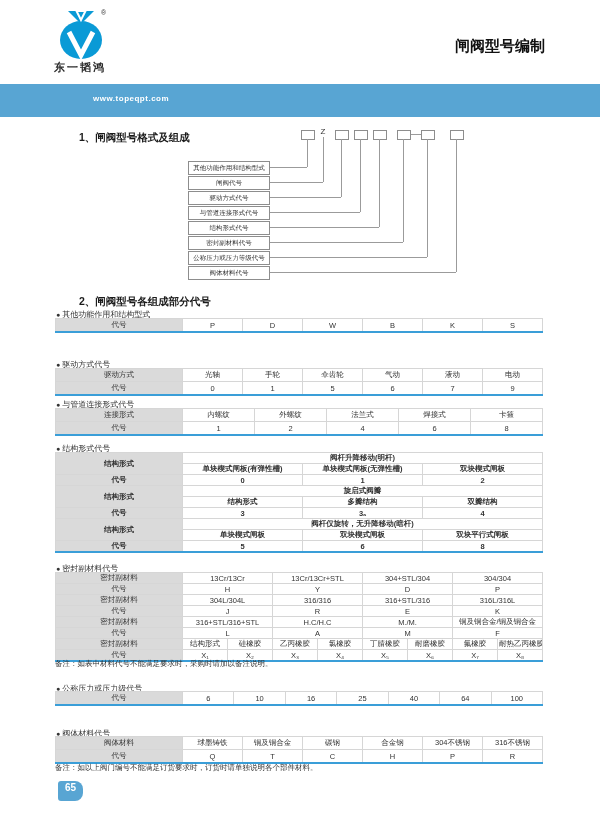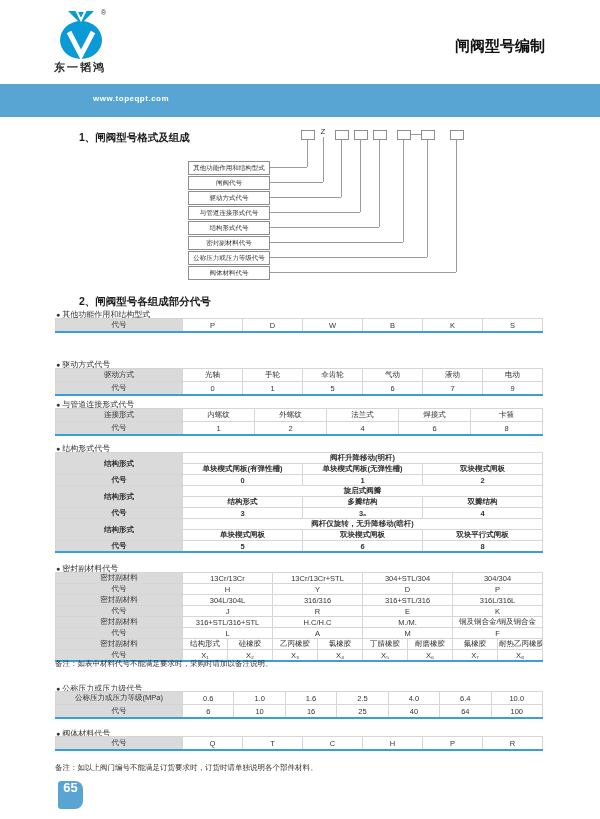--- a/index.html
+++ b/index.html
@@ -34,22 +34,22 @@
 
   
   table{position:absolute;left:55px;width:488px;border-collapse:collapse;table-layout:fixed;
         border-bottom:2px solid #3a9ed8;}
   td{border:1px solid #d6d6d6;font-size:7.5px;text-align:center;color:#333;
      padding:0 1px;white-space:nowrap;overflow:hidden;}
   .rh td{height:12px;}            
   .sh td{height:9px;}             
   td.hd{background:#dadada;}
 
-  #page-badge{position:absolute;left:58px;top:781px;width:25px;height:28px;background:#58a5d3;
-              border-radius:3px 8px 8px 3px;color:#fff;font-size:13px;font-weight:bold;
+  #page-badge{position:absolute;left:58px;top:781px;width:25px;height:20px;background:#58a5d3;
+              border-radius:3px 8px 8px 3px;color:#fff;font-size:10px;font-weight:bold;
               text-align:center;line-height:14px;}
 </style>
 </head>
 <body>
 
 <div id="page">
 
   <svg class="abs" style="left:55px;top:11px;" width="52" height="48" viewBox="0 0 52 48">
     <polygon points="13,0 39,0 26,13" fill="#0a9ad6"></polygon>
     <ellipse cx="26" cy="29" rx="21" ry="19" fill="#0a9ad6"></ellipse>
@@ -307,49 +307,48 @@
   </tbody>
     </table>
   <div class="note" style="top:659px;">备注：如表中材料代号不能满足要求时，采购时请加以备注说明。</div>
 
   <div class="bullet" style="top:683px;">公称压力或压力级代号</div>
   <table style="top:691px;">
     <colgroup>
         <col style="width:127px;">
       </colgroup>
     <tbody>
-        <tr class="rh">
-      <td class="hd">公称压力或压力等级(MPa)</td>
-      <td>0.6</td>
-      <td>1.0</td>
-      <td>1.6</td>
-      <td>2.5</td>
-      <td>4.0</td>
-      <td>6.4</td>
-      <td>10.0</td>
-    </tr>
     <tr class="rh">
       <td class="hd">代号</td>
       <td>6</td>
       <td>10</td>
       <td>16</td>
       <td>25</td>
       <td>40</td>
       <td>64</td>
       <td>100</td>
     </tr>
   </tbody>
     </table>
 
   <div class="bullet" style="top:728px;">阀体材料代号</div>
   <table style="top:736px;">
     <colgroup>
         <col style="width:127px;">
       </colgroup>
     <tbody>
+        <tr class="rh">
+      <td class="hd">阀体材料</td>
+      <td>球墨铸铁</td>
+      <td>铜及铜合金</td>
+      <td>碳钢</td>
+      <td>合金钢</td>
+      <td>304不锈钢</td>
+      <td>316不锈钢</td>
+    </tr>
     <tr class="rh">
       <td class="hd">代号</td>
       <td>Q</td>
       <td>T</td>
       <td>C</td>
       <td>H</td>
       <td>P</td>
       <td>R</td>
     </tr>
   </tbody>

